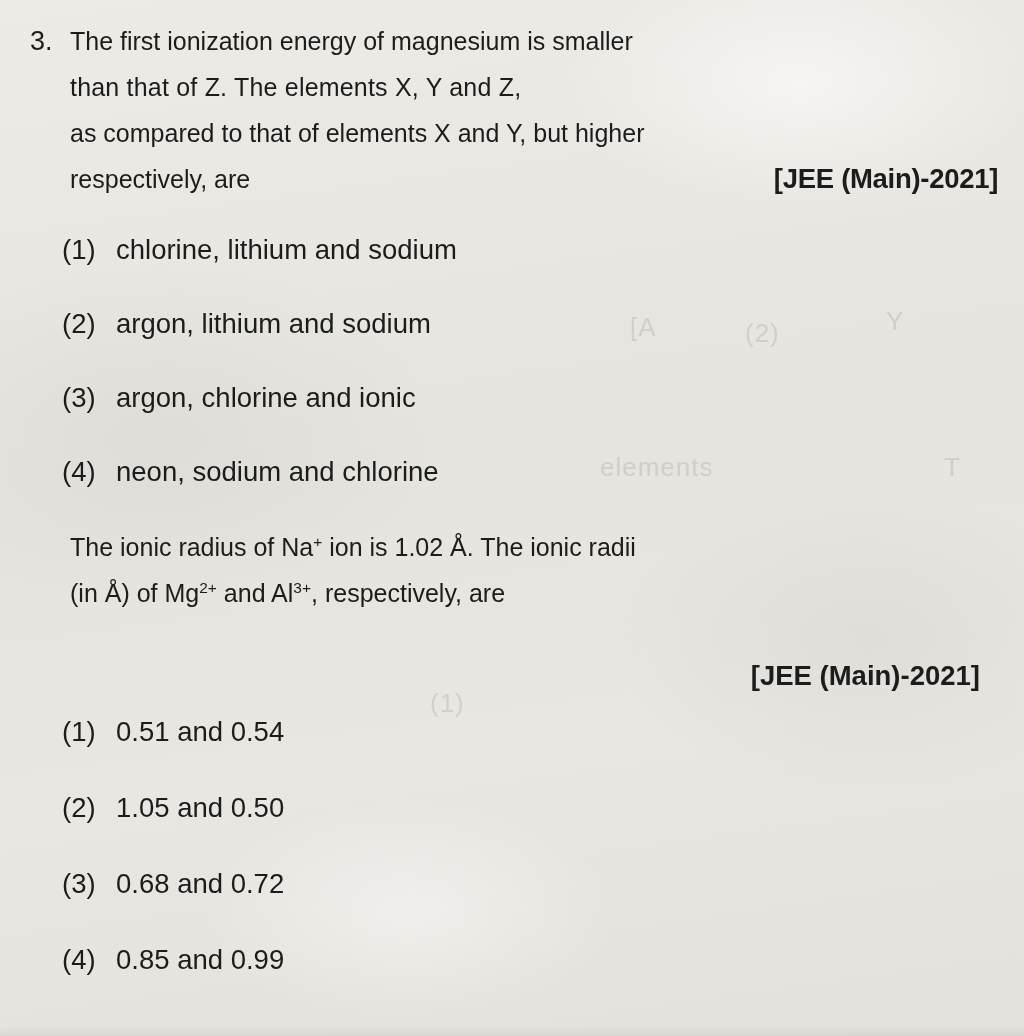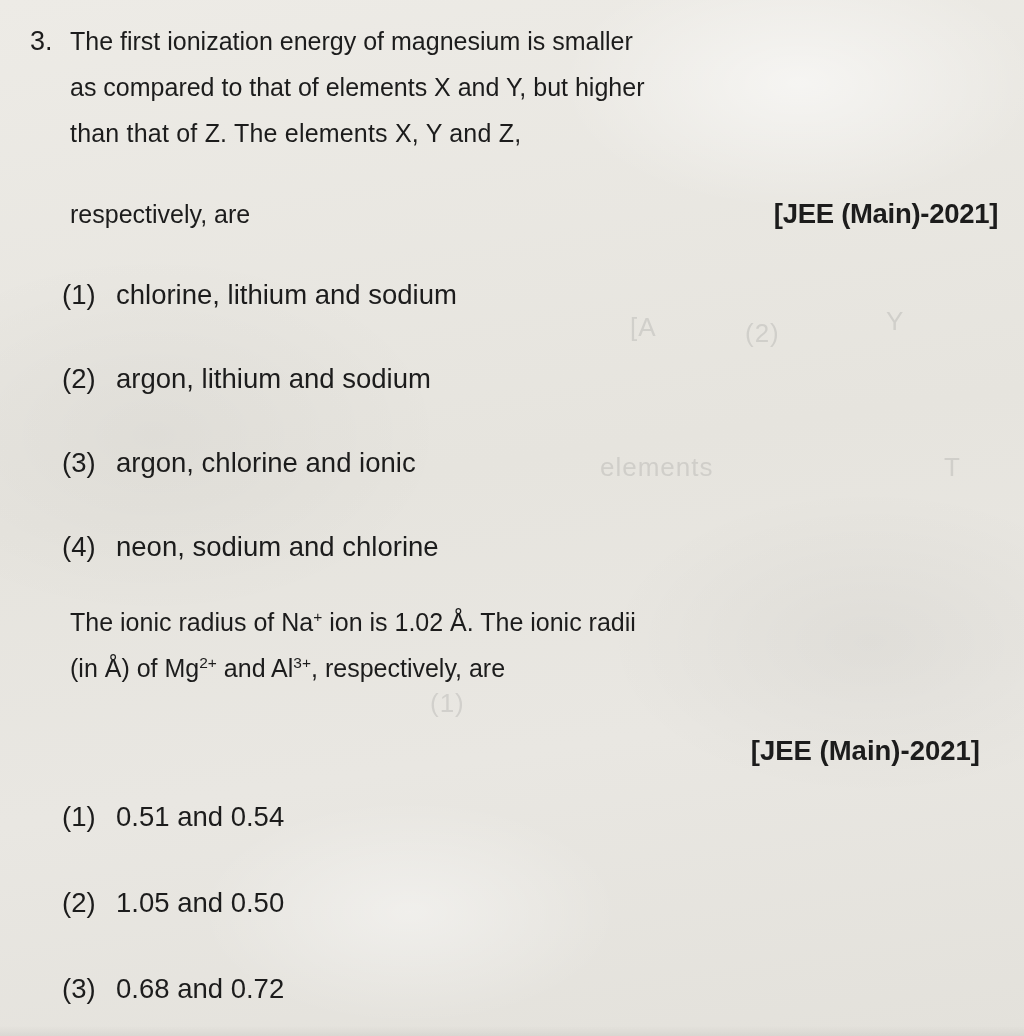--- a/index.html
+++ b/index.html
@@ -63,21 +63,20 @@
     text-align: justify;
     text-justify: inter-word;
   }
   .q-line.tight {
     letter-spacing: 0.2px;
   }
   .spread {
     display: flex;
     justify-content: space-between;
     align-items: baseline;
-    margin-top: 35px;
   }
   .src-tag {
     font-weight: bold;
     font-size: 27.5px;
     letter-spacing: -0.3px;
   }
   .src-right {
     text-align: right;
     font-weight: bold;
     font-size: 27.5px;
@@ -93,21 +92,20 @@
     font-size: 27.5px;
     line-height: 44px;
     margin-bottom: 30px;
     padding-left: 36px;
   }
   .opt-label {
     flex: 0 0 54px;
   }
   .opt-text {
     flex: 1 1 auto;
-    margin-top: 10px;
   }
   .q2-wrap {
     margin-top: 20px;
   }
   .q2-num {
     width: 40px;
     flex: 0 0 40px;
     font-size: 27px;
     line-height: 46px;
     padding-left: 4px;
@@ -144,22 +142,22 @@
 <div class="ghost" style="left:600px; top:452px;">elements</div>
 <div class="ghost" style="left:944px; top:452px;">T</div>
 <div class="ghost" style="left:430px; top:688px;">(1)</div>
 
 <div class="content">
 
   <div class="q-block">
     <div class="q-num">3.</div>
     <div class="q-body">
       <div class="q-line">The first ionization energy of magnesium is smaller</div>
+      <div class="q-line tight">than that of Z. The elements X, Y and Z,</div>
       <div class="q-line">as compared to that of elements X and Y, but higher</div>
-      <div class="q-line tight">than that of Z. The elements X, Y and Z,</div>
       <div class="spread">
         <span class="q-line">respectively, are</span>
         <span class="src-tag">[JEE (Main)-2021]</span>
       </div>
     </div>
   </div>
 
   <div class="options">
     <div class="opt">
       <span class="opt-label">(1)</span>

